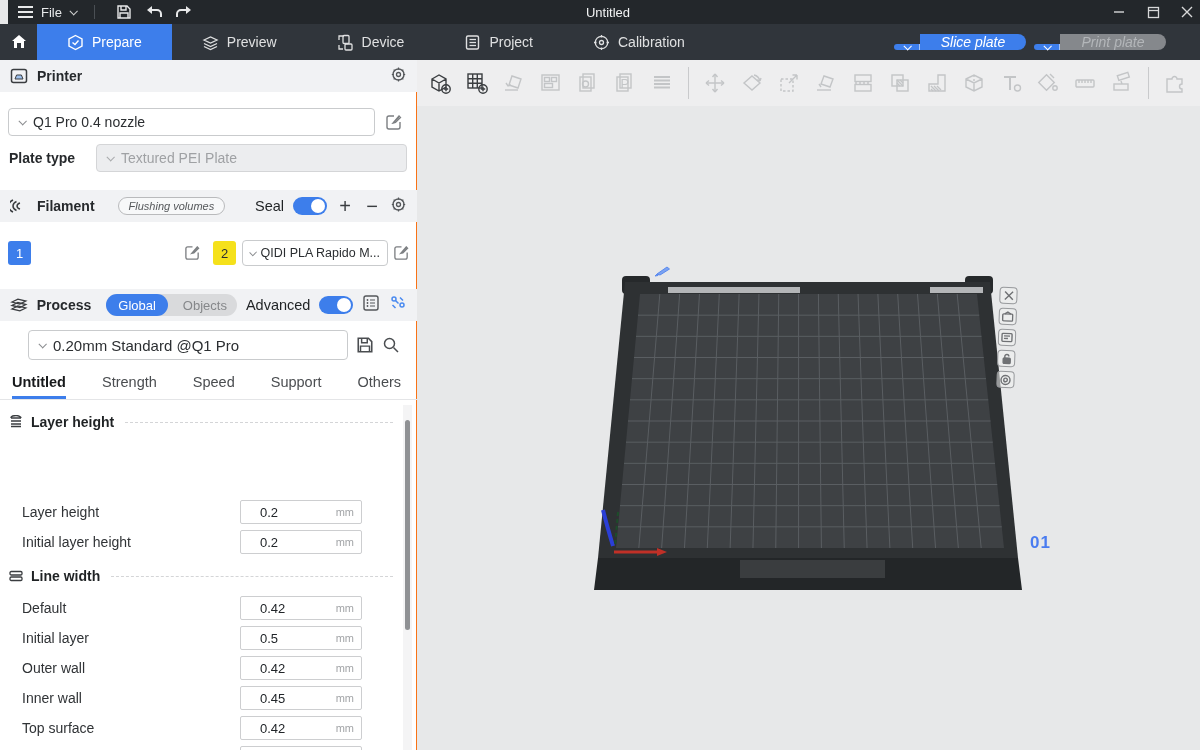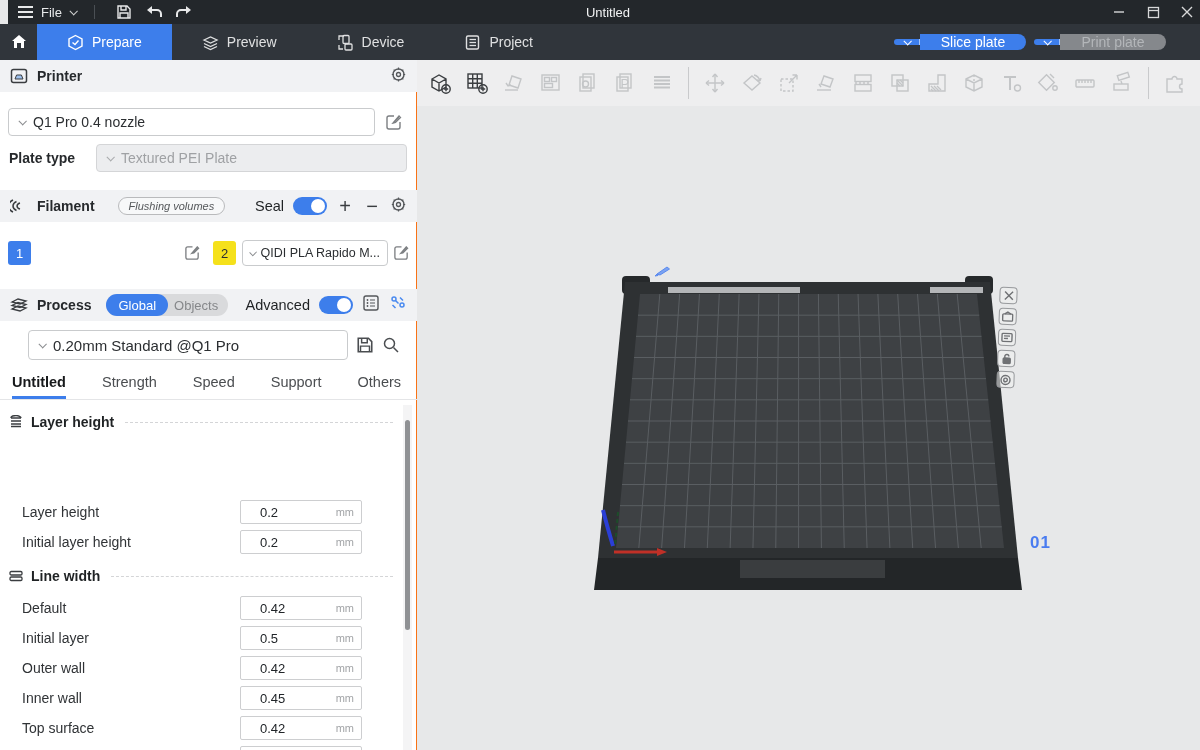--- a/index.html
+++ b/index.html
@@ -20,21 +20,21 @@
 
   
   .tabbar { position:absolute; left:0; top:24px; width:1200px; height:36px;
     background:#30353b; display:flex; align-items:stretch; color:#dfe0e1; font-size:14px; }
   .home-btn { width:37px; display:flex; align-items:center; justify-content:center; }
   .mtab { display:flex; align-items:center; gap:8px; padding:0 30px; cursor:default; color:#dfe0e1; }
   .mtab.active { background:#3d7eeb; color:#ffffff; }
   .mtab svg { stroke:#dfe0e1; }
   .mtab.active svg { stroke:#ffffff; }
   .tab-actions { margin-left:auto; display:flex; align-items:center; gap:8px; padding-right:34px; }
-  .splitbtn { display:flex; align-items:center; height:16px; }
+  .splitbtn { display:flex; align-items:flex-end; height:16px;font-style:italic; }
   .splitbtn .chevseg { width:26px; background:#3d7eeb; border-radius:12px 0 0 12px;
     display:flex; align-items:center; justify-content:center; border-right:1px solid rgba(255,255,255,.55); }
   .splitbtn .body { min-width:106px; padding:0 18px; border-radius:0 12px 12px 0;
     display:flex; align-items:center; justify-content:center; font-size:14px; }
   .splitbtn.primary .body { background:#3d7eeb; color:#fff; }
   .splitbtn.disabled .body { background:#85888c; color:#b3b6b9; }
 
   .chev { display:inline-block; width:6px; height:6px; border-right:1.6px solid #fff;
     border-bottom:1.6px solid #fff; transform:rotate(45deg) translateY(-1px); }
   .chev.gray { border-color:#8b8d90; }
@@ -61,21 +61,21 @@
   .editbtn { position:absolute; width:18px; height:18px; }
   .rowlabel { position:absolute; font-size:14px; color:#26292c; font-weight:bold; }
 
   .badge { position:absolute; width:23px; height:24px; border-radius:3px; font-size:13px;
     display:flex; align-items:center; justify-content:center; }
   .fil-box { position:absolute; height:26px; border:1px solid #c9cbcd; border-radius:4px;
     background:#fff; display:flex; align-items:center; gap:6px; padding:0 7px;
     font-size:12.5px; color:#2b2e31; white-space:nowrap; overflow:hidden; }
 
   .scopepill { display:flex; align-items:center; background:#d9dadc; border-radius:12px;
-    height:22px; font-size:13px; }
+    height:22px; font-size:13px;gap:9px; }
   .scopepill .on { background:#3d7eeb; color:#fff; border-radius:12px; height:22px;
     display:flex; align-items:center; padding:0 12px; }
   .scopepill .off { color:#85878a; padding:0 10px 0 6px; }
 
   .proc-tabs { position:absolute; left:0; top:308px; width:417px; height:32px;
     display:flex; align-items:flex-end; gap:0; border-bottom:1px solid #e4e5e7; }
   .ptab { font-size:14.5px; color:#4a4d50; padding:0 0 9px 0; margin-left:36px; }
   .ptab:first-child { margin-left:12px; }
   .ptab.active { color:#17191b; font-weight:bold; border-bottom:3px solid #3d7eeb; padding-bottom:6px; }
 
@@ -195,20 +195,28 @@
     <span>Device</span>
   </div>
   <div class="mtab">
     <svg width="17" height="17" viewBox="0 0 17 17">
         <rect x="2.5" y="2" width="12" height="13" rx="1.5" fill="none" stroke-width="1.4"></rect>
         <line x1="5.5" y1="5.5" x2="12" y2="5.5" stroke-width="1.3"></line>
         <line x1="5.5" y1="8.5" x2="12" y2="8.5" stroke-width="1.3"></line>
         <line x1="5.5" y1="11.5" x2="12" y2="11.5" stroke-width="1.3"></line>
       </svg>
     <span>Project</span>
+  </div>
+  <div class="mtab">
+    <svg width="17" height="17" viewBox="0 0 17 17">
+        <circle cx="8.5" cy="8.5" r="6.2" fill="none" stroke-width="1.3"></circle>
+        <circle cx="8.5" cy="8.5" r="2" fill="none" stroke-width="1.3"></circle>
+        <path d="M8.5 1 v2.5 M8.5 13.5 v2.5 M1 8.5 h2.5 M13.5 8.5 h2.5" stroke-width="1.3"></path>
+      </svg>
+    <span>Calibration</span>
   </div>
   <div class="tab-actions">
     <div class="splitbtn primary">
       <div class="chevseg">
           <span class="chev"></span>
         </div>
       <div class="body">Slice plate</div>
     </div>
     <div class="splitbtn disabled">
       <div class="chevseg">

